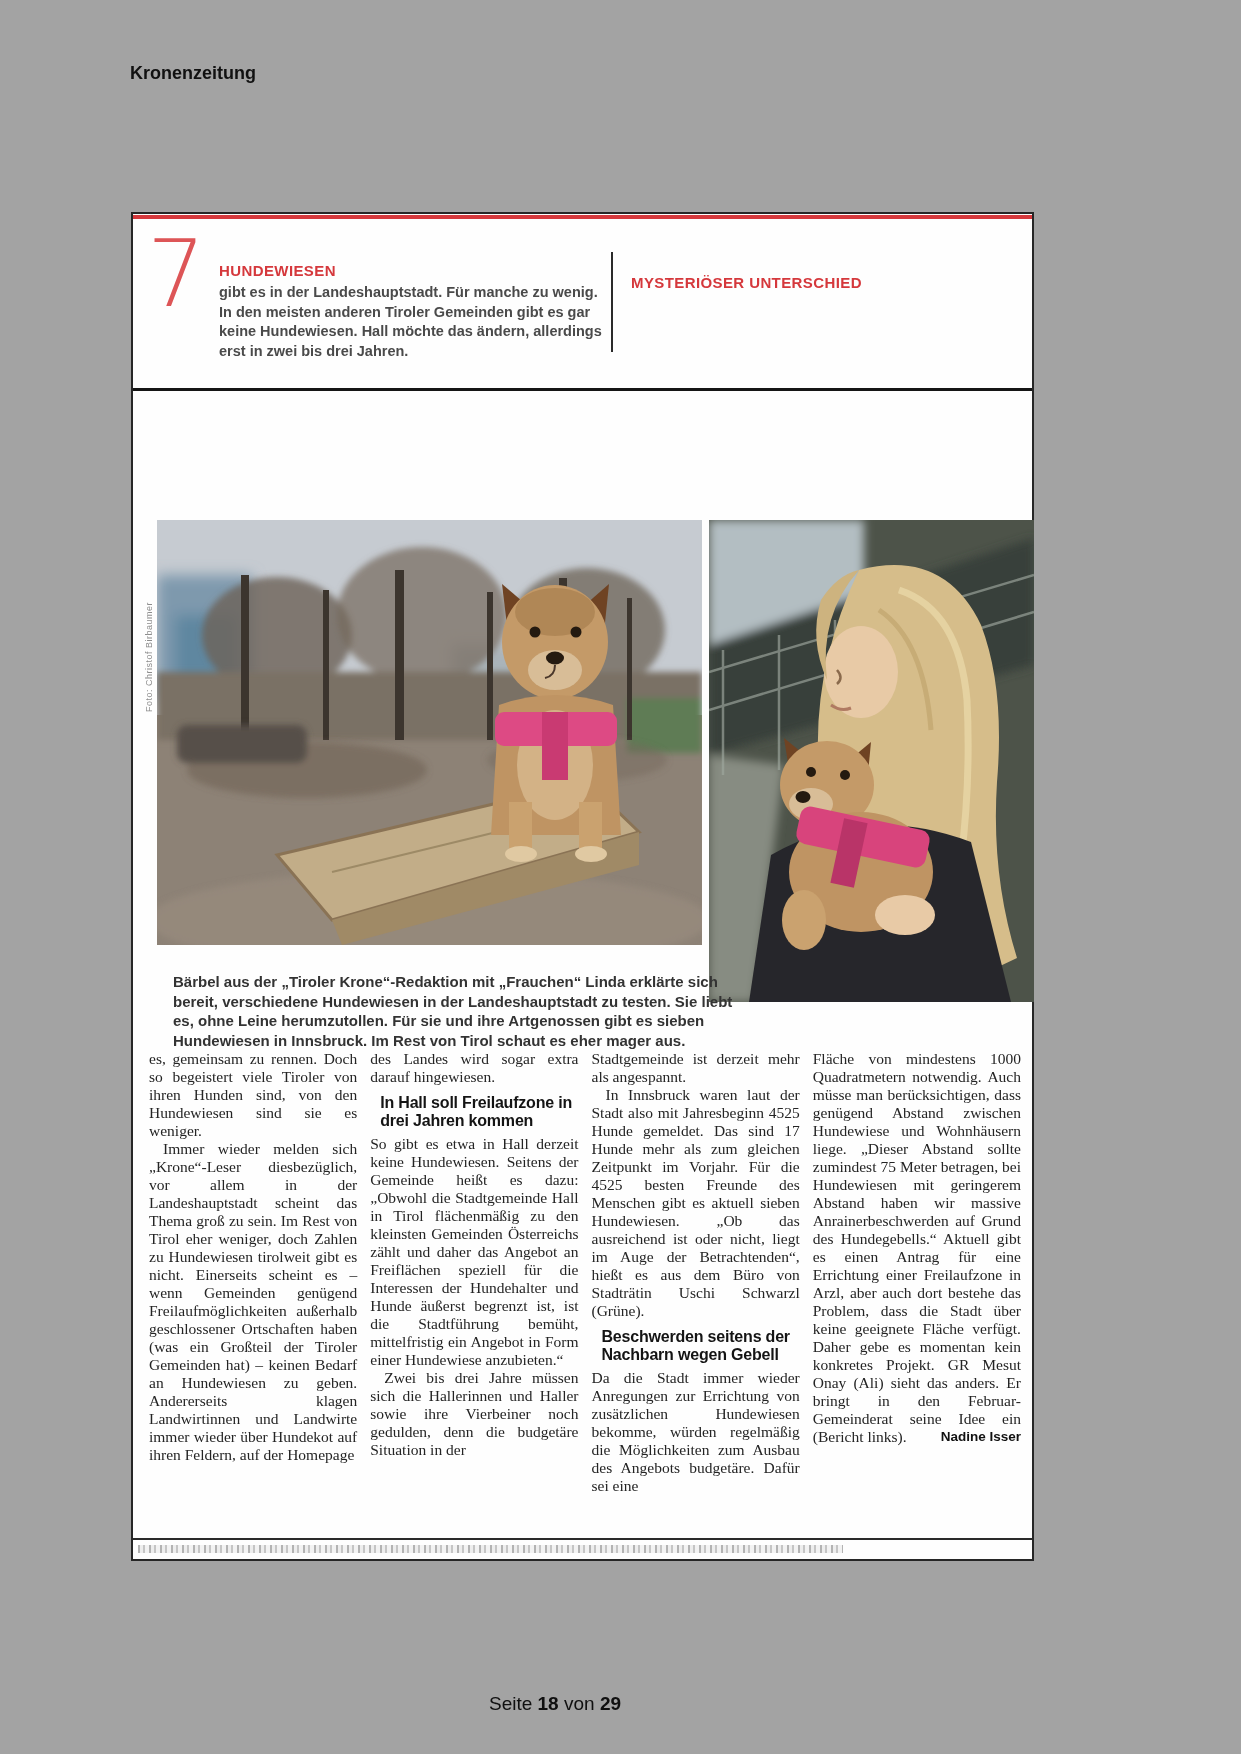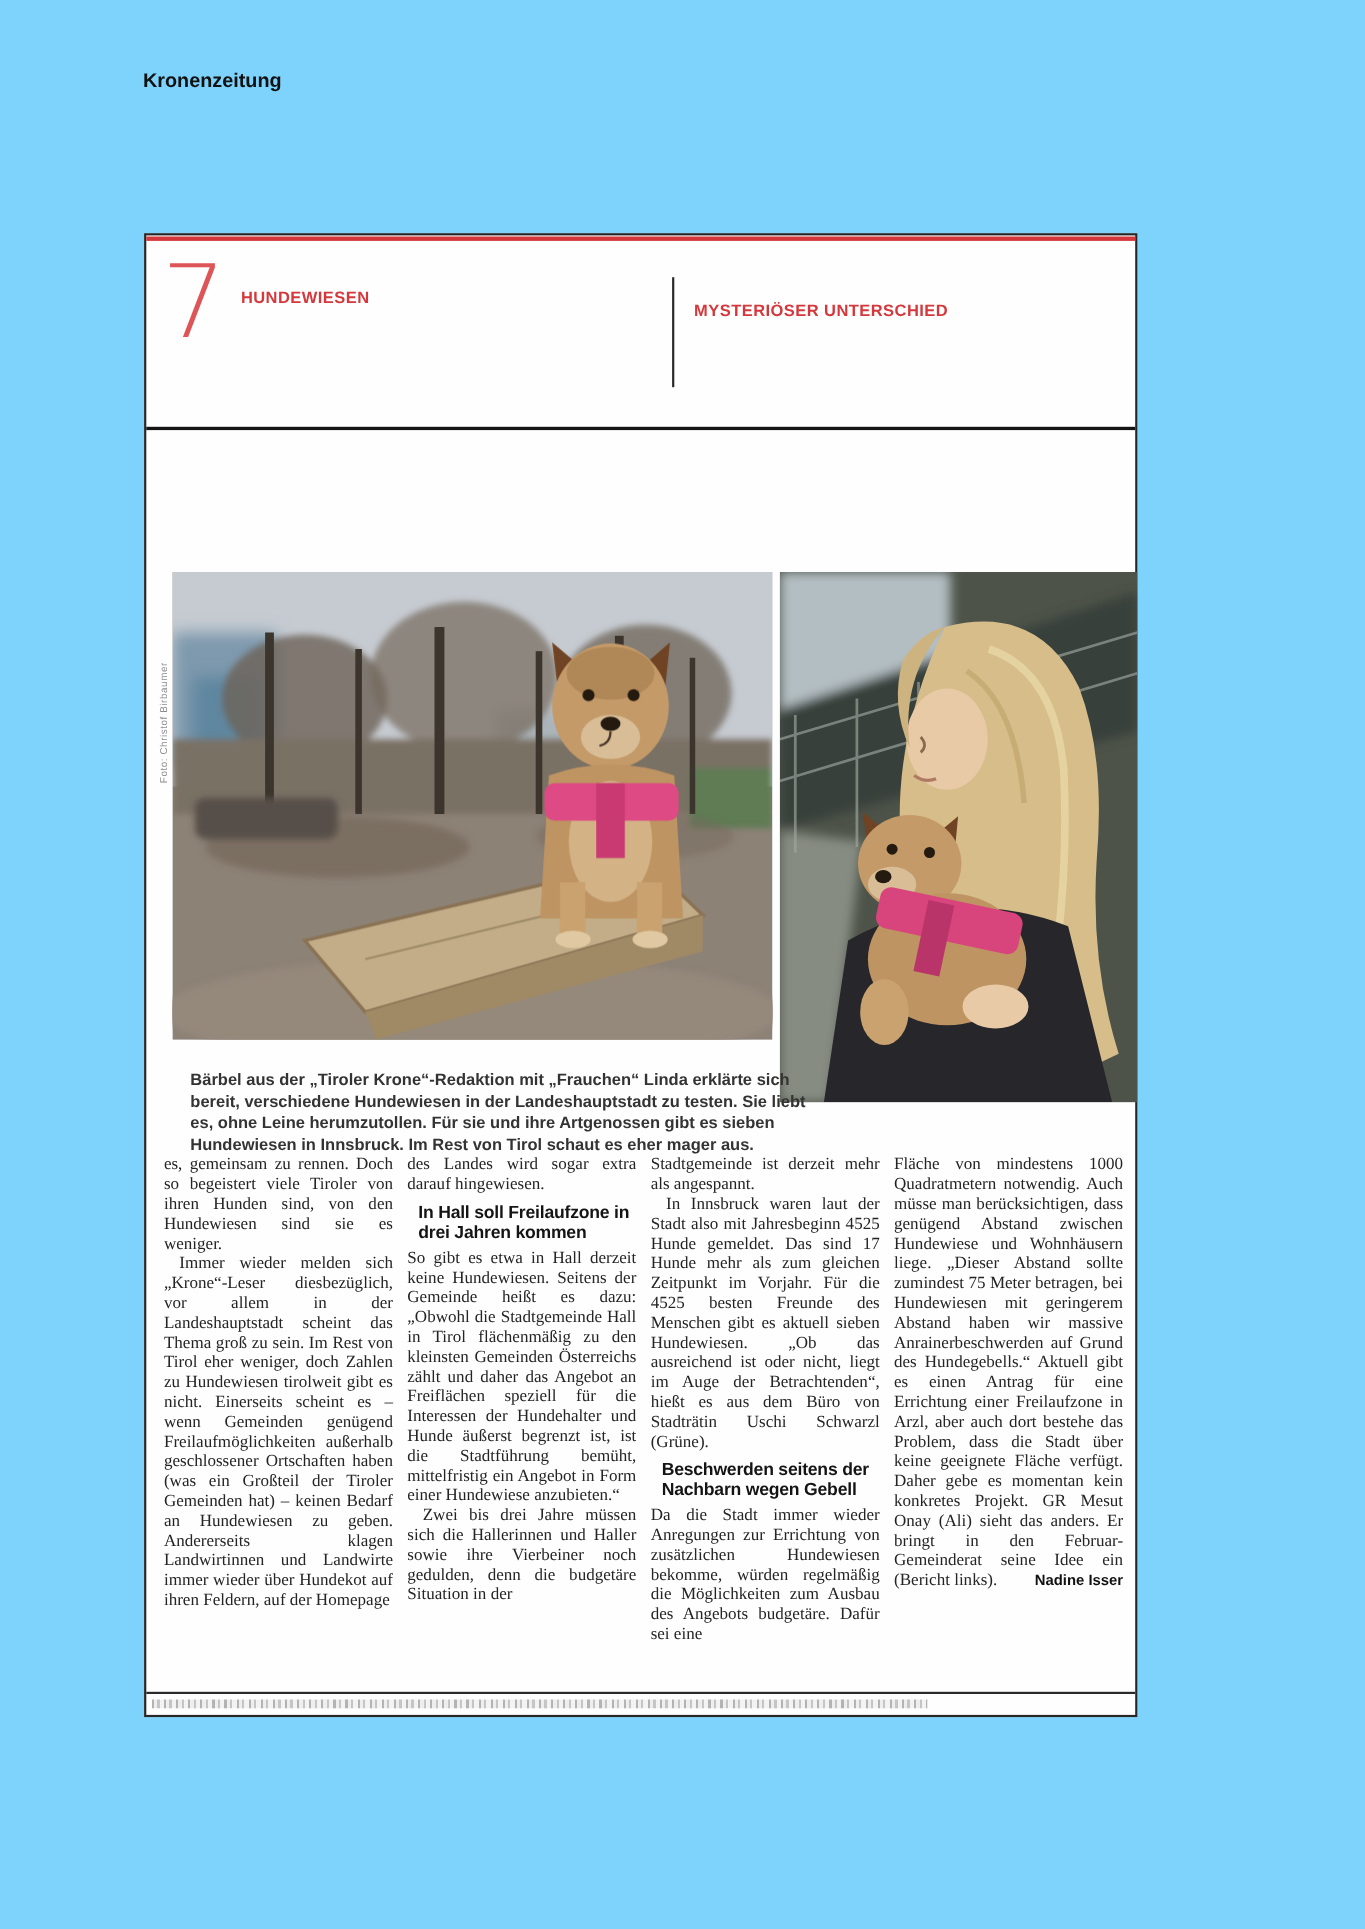--- a/index.html
+++ b/index.html
@@ -1,16 +1,16 @@
 <!DOCTYPE html>
 <html><head>
 <meta charset="utf-8">
 <style>
   html,body{margin:0;padding:0;background:#ffffff;}
-  #page{position:relative;width:1241px;height:1754px;background:#7dd3fc;overflow:hidden;
+  #page{position:relative;width:1241px;height:1754px;background:#a3a3a3;overflow:hidden;
         font-family:"Liberation Sans",sans-serif;}
 
   
   .masthead{position:absolute;left:130px;top:62px;font:bold 18px/22px "Liberation Sans",sans-serif;color:#111;}
 
   
   .clip{position:absolute;left:131px;top:212px;width:903px;height:1349px;border:2px solid #262626;
         background:#fefefe;box-sizing:border-box;}
   .red-rule{position:absolute;left:0;right:0;top:1px;height:4px;background:#d5383c;}
 
@@ -67,20 +67,21 @@
 <div id="page">
 
   <div class="masthead">Kronenzeitung</div>
 
   <div class="clip">
     <div class="red-rule"></div>
 
     <div class="big-number">7</div>
     <div class="info-left">
       <h2 class="info-h">HUNDEWIESEN</h2>
+      <p class="info-t">gibt es in der Landeshauptstadt. Für manche zu wenig. In den meisten anderen Tiroler Gemeinden gibt es gar keine Hundewiesen. Hall möchte das ändern, allerdings erst in zwei bis drei Jahren.</p>
     </div>
     <div class="info-divider"></div>
     <div class="info-right">
       <h2 class="info-h">MYSTERIÖSER UNTERSCHIED</h2>
     </div>
 
     <div class="section-rule"></div>
 
 
     <div class="credit credit-left">Foto: Christof Birbaumer</div>
@@ -219,14 +220,20 @@
         </div>
         <div class="col">
           <p class="para">Fläche von mindestens 1000 Quadratmetern notwendig. Auch müsse man berücksichtigen, dass genügend Abstand zwischen Hundewiese und Wohnhäusern liege. „Dieser Abstand sollte zumindest 75 Meter betragen, bei Hundewiesen mit geringerem Abstand haben wir massive Anrainerbeschwerden auf Grund des Hundegebells.“ Aktuell gibt es einen Antrag für eine Errichtung einer Freilaufzone in Arzl, aber auch dort bestehe das Problem, dass die Stadt über keine geeignete Fläche verfügt. Daher gebe es momentan kein konkretes Projekt. GR Mesut Onay (Ali) sieht das anders. Er bringt in den Februar-Gemeinderat seine Idee ein (Bericht links).<span class="byline">Nadine Isser</span></p>
         </div>
       </div>
 
     <div class="bottom-rule"></div>
     <div class="print-line"></div>
   </div>
 
+  <div class="footer">
+    <span>Seite</span>
+    <b>18</b>
+    <span>von</span>
+    <b>29</b>
+  </div>
 
 </div>
 
 </body></html>

